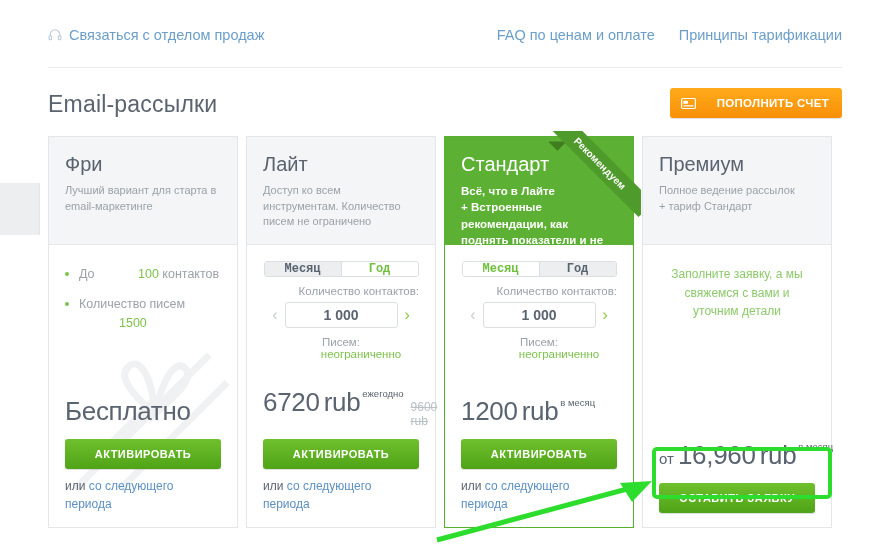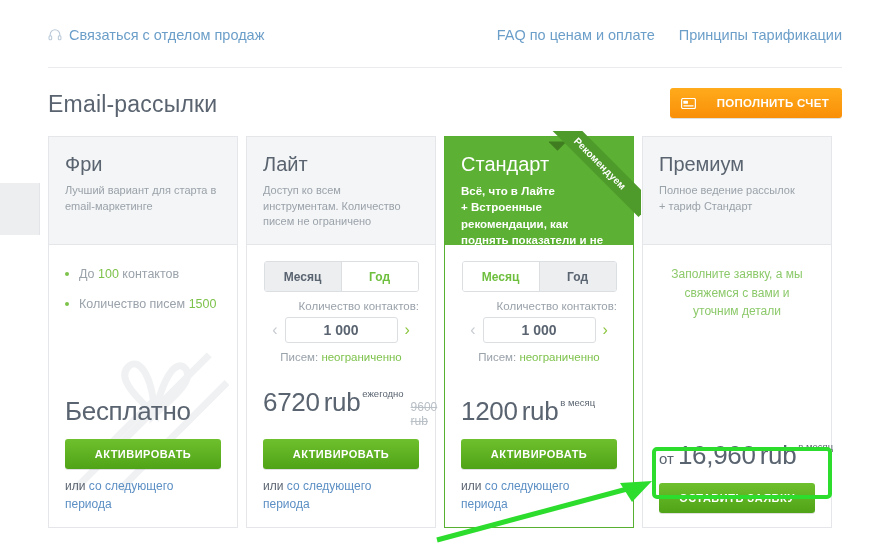--- a/index.html
+++ b/index.html
@@ -127,32 +127,32 @@
   
   .feat-list { list-style: none; margin-top: 4px; }
   .feat-list li {
     font-size: 12.5px; color: #9aa2aa; line-height: 1.5;
     margin-bottom: 11px; padding-left: 14px; position: relative;
   }
   .feat-list li::before {
     content: ""; position: absolute; left: 0; top: 7px;
     width: 4px; height: 4px; border-radius: 50%; background: #7dc24b;
   }
-  .hl { color: #7dc24b; }
+  .hl { color: #7dc24b; margin-left: 40px; }
 
   
   .period-toggle {
     display: flex; width: 155px; margin: 0 auto 8px auto;
     border: 1px solid #dcdfe2; border-radius: 3px; overflow: hidden;
     background: #fff;
   }
   .period-toggle button {
-    flex: 1; height: 29px; border: none; cursor: pointer;
+    flex: 1; height: 14px; border: none; cursor: pointer;
     font-size: 12px; font-weight: bold; background: #fff; color: #6fbf3f;
-    font-family: Liberation Sans, sans-serif;
+    font-family: Liberation Mono, monospace;
   }
   .period-toggle button.inactive {
     background: #eceef0; color: #5a6470;
   }
   .period-toggle button + button { border-left: 1px solid #dcdfe2; }
 
   .ctrl-label {
     font-size: 11.5px; color: #9aa2aa; text-align: right; margin-bottom: 5px;
   }
   .stepper {

